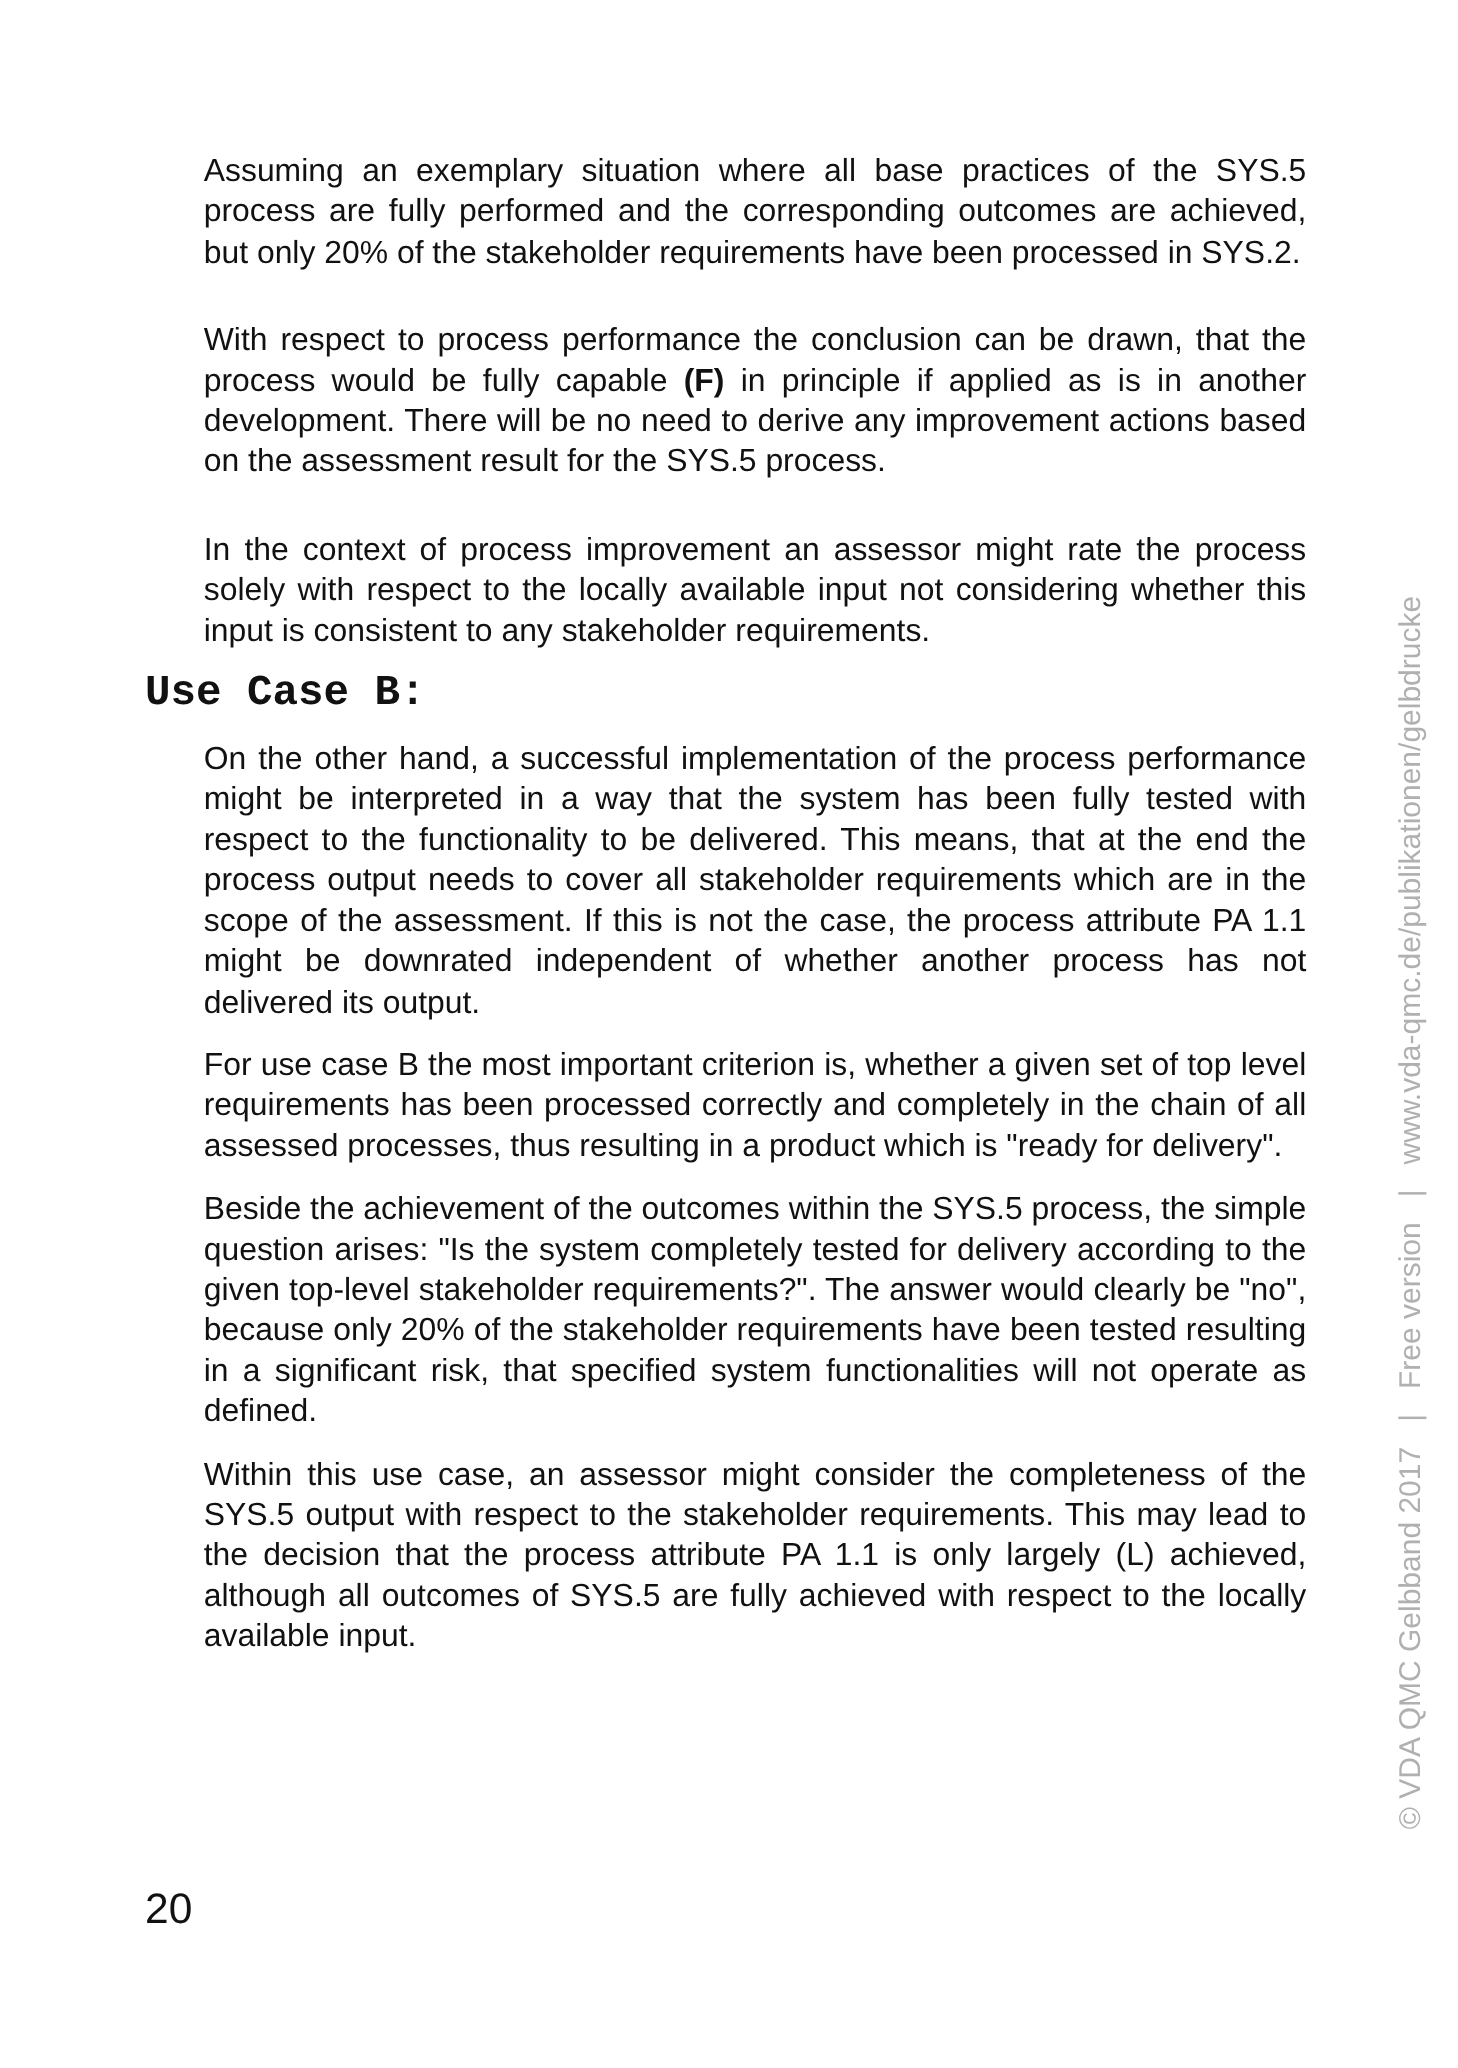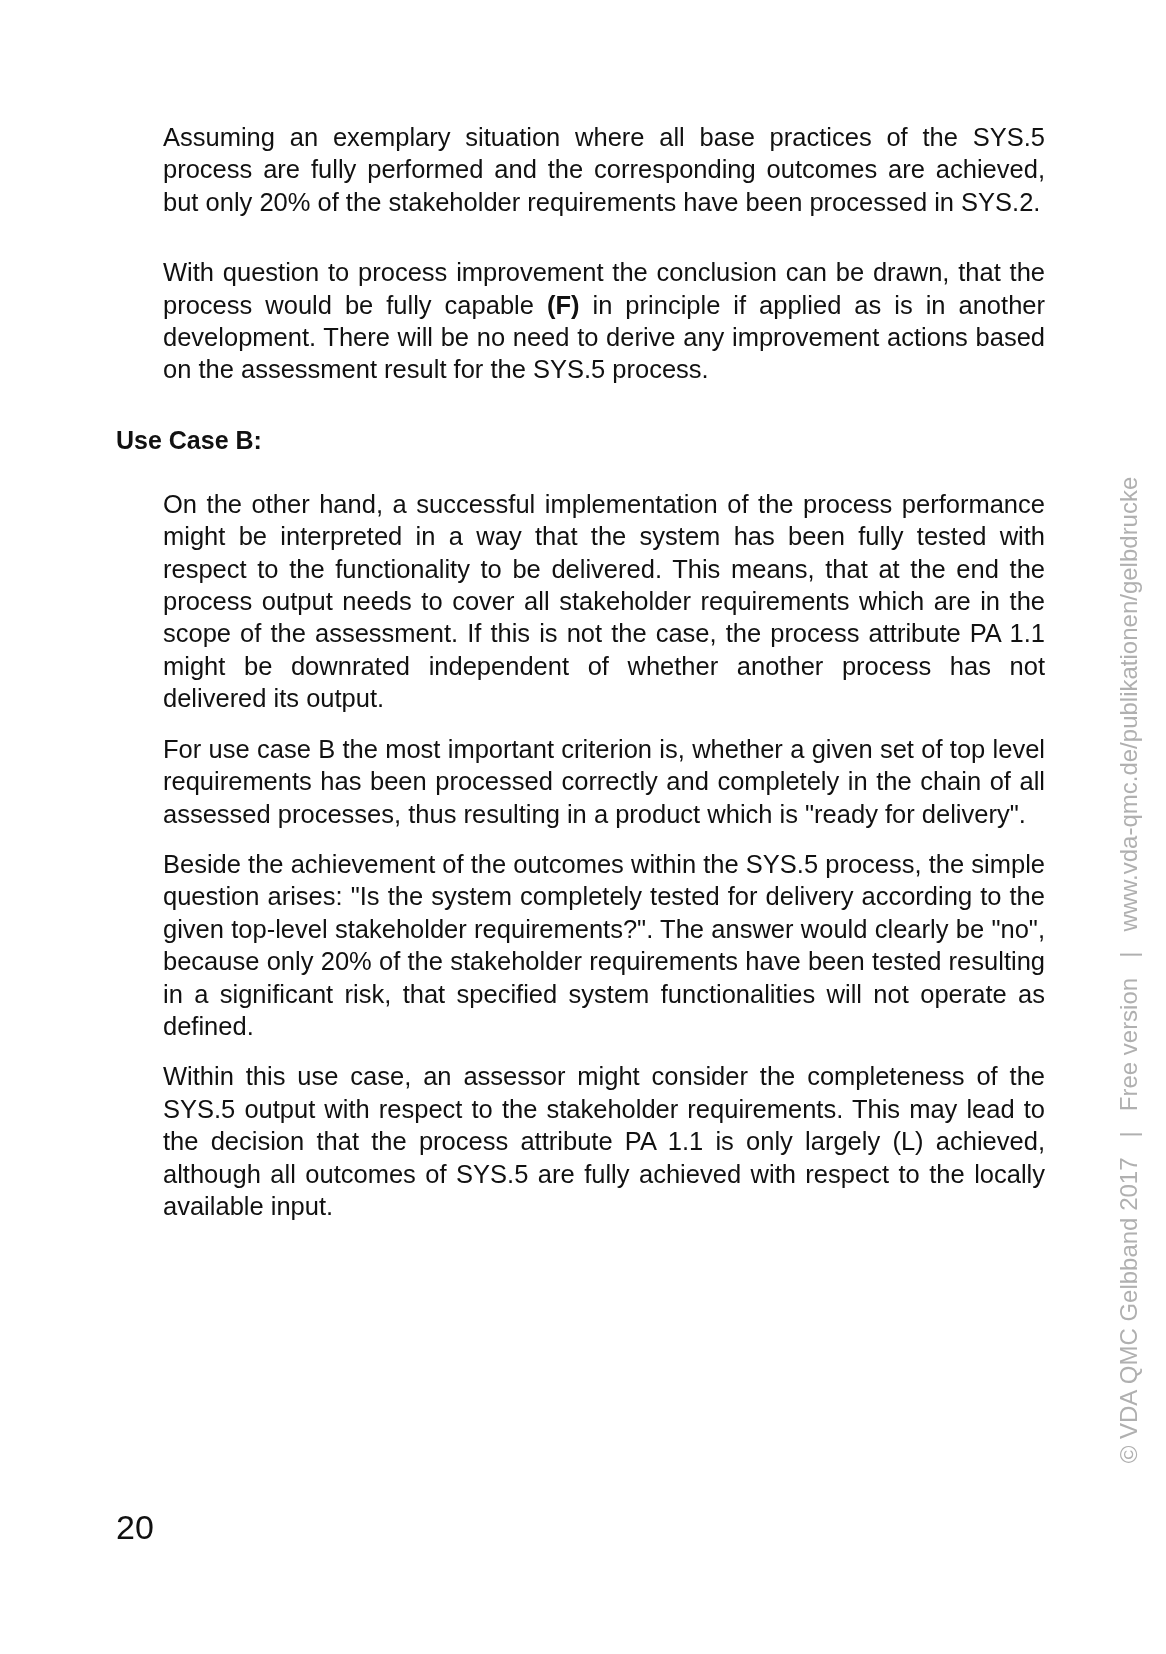--- a/index.html
+++ b/index.html
@@ -32,24 +32,25 @@
     margin-left: 47px;
     width: 882px;
   }
   .content p.gap-large {
     margin-bottom: 38px;
   }
   .content p.cont {
     text-align-last: justify;
   }
   .usecase-heading {
-    font-size: 25px;
+    font-size: 34px;
     line-height: 32px;
     font-weight: bold;
-    margin: 12px 0 32px 0;
+    margin: 12px 0 20px 0;
+    font-family: Liberation Mono, monospace;
   }
   .bold-inline {
     font-weight: bold;
   }
   .page-number {
     position: absolute;
     left: 116px;
     top: 1512px;
     font-size: 34px;
     line-height: 30px;
@@ -67,22 +68,23 @@
 </style>
 </head>
 <body>
 
 <div class="page">
 
   <div class="content">
 
     <p class="indent gap-large">Assuming an exemplary situation where all base practices of the SYS.5 process are fully performed and the corresponding outcomes are achieved, but only 20% of the stakeholder requirements have been processed in SYS.2.</p>
 
-    <p class="indent gap-large"><span>With question to process improvement the conclusion can be drawn, that the process would be fully capable </span><span class="bold-inline">(F)</span><span> in principle if applied as is in another development. There will be no need to derive any improvement actions based on the assessment result for the SYS.5 process.</span></p>
+    <p class="indent gap-large"><span>With respect to process performance the conclusion can be drawn, that the process would be fully capable </span><span class="bold-inline">(F)</span><span> in principle if applied as is in another development. There will be no need to derive any improvement actions based on the assessment result for the SYS.5 process.</span></p>
 
+    <p class="indent">In the context of process improvement an assessor might rate the process solely with respect to the locally available input not considering whether this input is consistent to any stakeholder requirements.</p>
 
     <div class="usecase-heading">Use Case B:</div>
 
     <p class="indent">On the other hand, a successful implementation of the process performance might be interpreted in a way that the system has been fully tested with respect to the functionality to be delivered. This means, that at the end the process output needs to cover all stakeholder requirements which are in the scope of the assessment. If this is not the case, the process attribute PA 1.1 might be downrated independent of whether another process has not delivered its output.</p>
 
     <p class="indent">For use case B the most important criterion is, whether a given set of top level requirements has been processed correctly and completely in the chain of all assessed processes, thus resulting in a product which is "ready for delivery".</p>
 
     <p class="indent">Beside the achievement of the outcomes within the SYS.5 process, the simple question arises: "Is the system completely tested for delivery according to the given top-level stakeholder requirements?". The answer would clearly be "no", because only 20% of the stakeholder requirements have been tested resulting in a significant risk, that specified system functionalities will not operate as defined.</p>
 
     <p class="indent">Within this use case, an assessor might consider the completeness of the SYS.5 output with respect to the stakeholder requirements. This may lead to the decision that the process attribute PA 1.1 is only largely (L) achieved, although all outcomes of SYS.5 are fully achieved with respect to the locally available input.</p>

